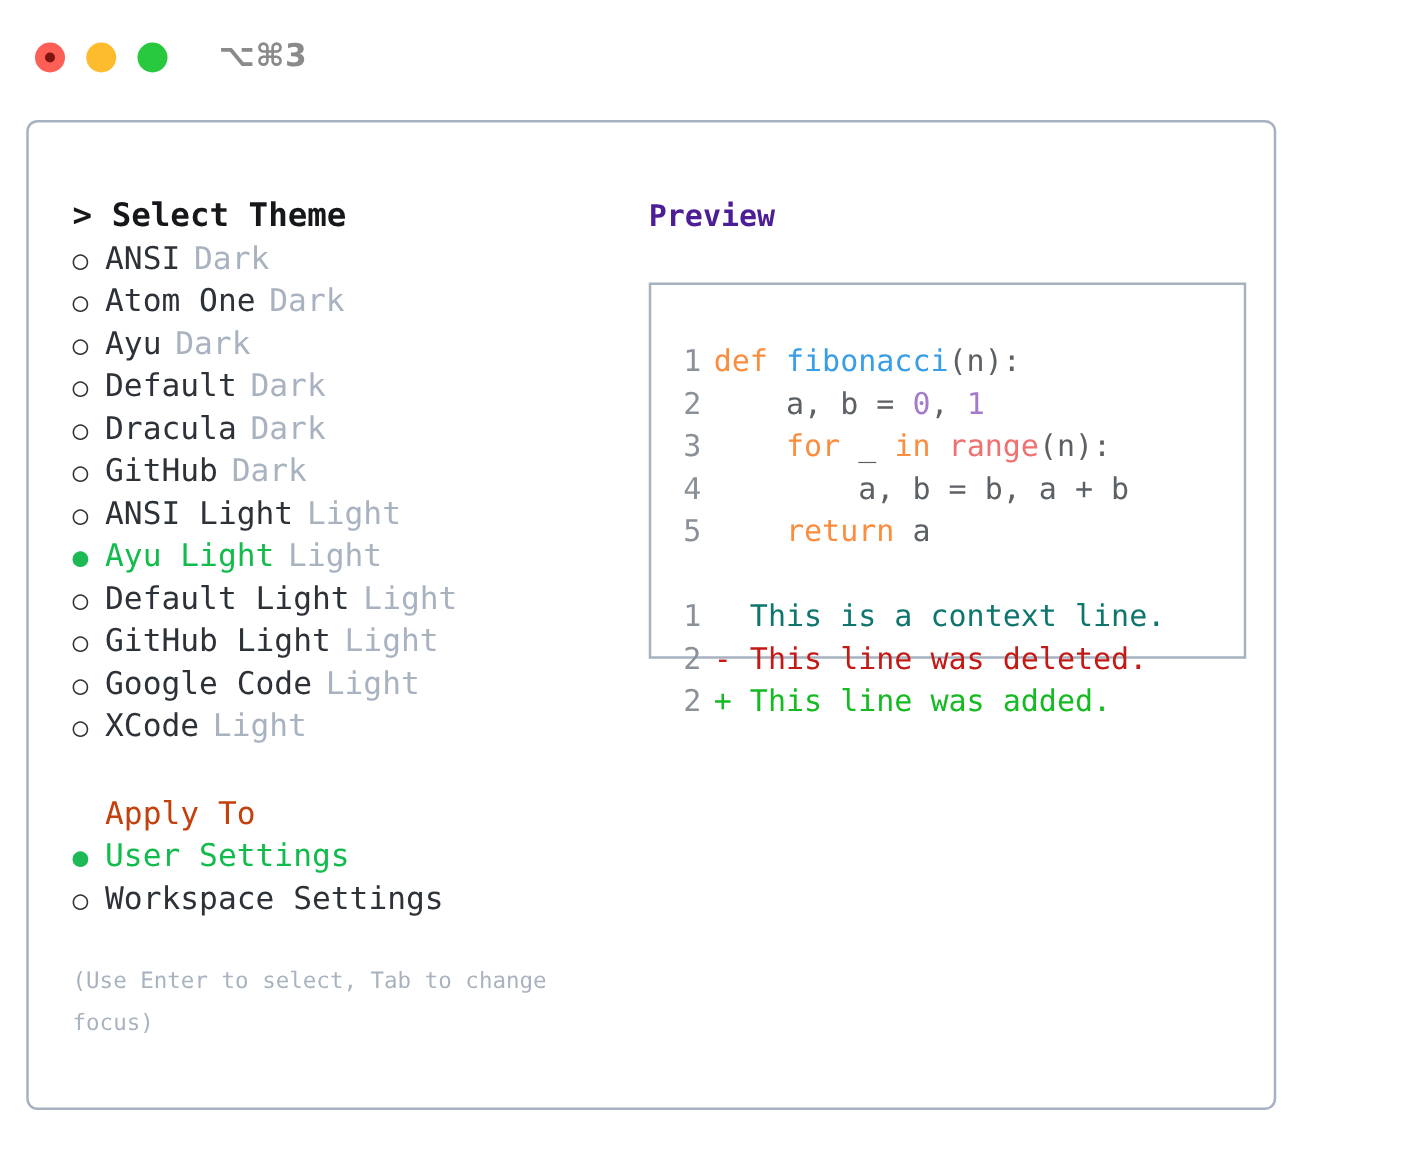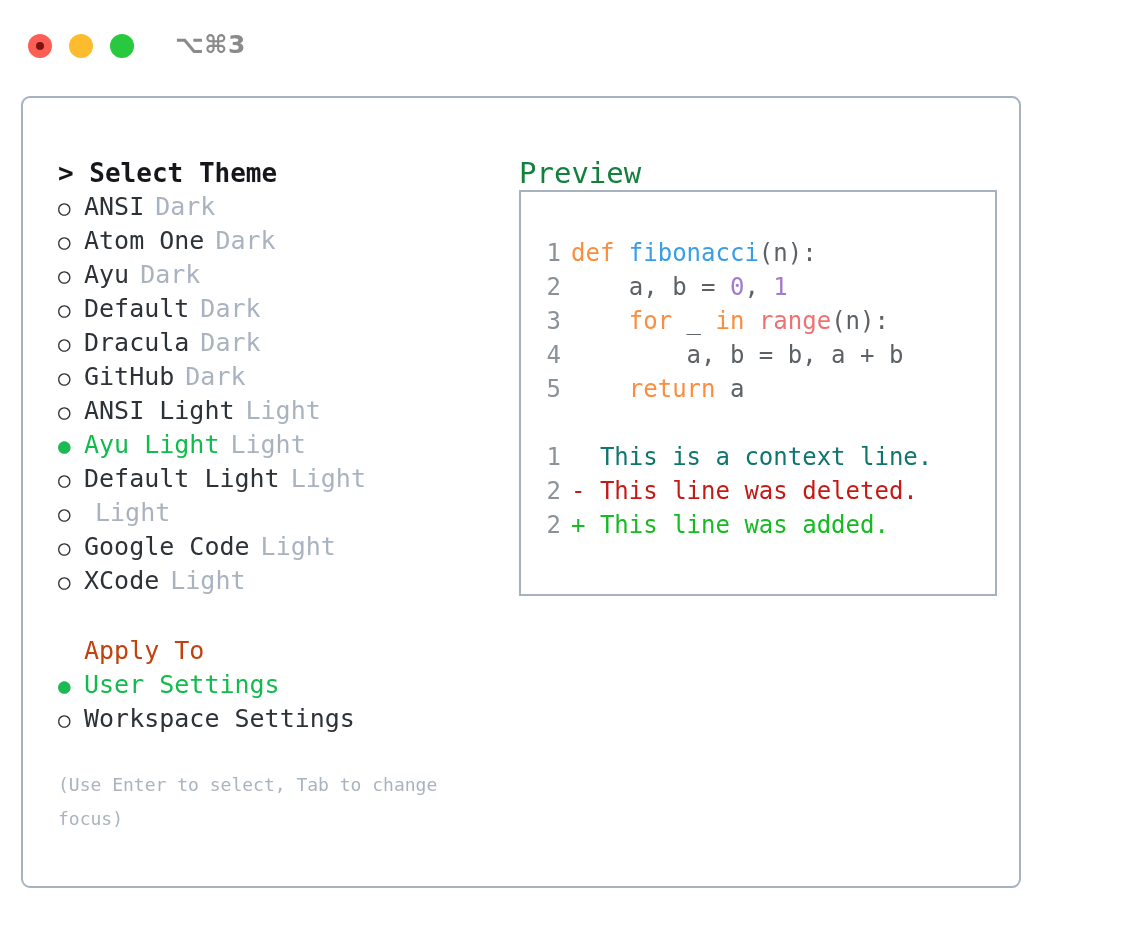--- a/index.html
+++ b/index.html
@@ -152,28 +152,29 @@
   }
 
   
   .right-col {
     position: absolute;
     left: 484px;
     top: 58px;
     width: 490px;
   }
   .preview-title {
-    font-size: 29px;
-    font-weight: normal;
-    color: #15803d;
+    font-size: 24px;
+    font-weight: bold;
+    color: #4c1d95;
     line-height: 34px;
   }
   .preview-box {
+    margin-top: 36px;
     width: 478px;
-    height: 406px;
+    height: 301px;
     border: 2px solid #a7b2c0;
     box-sizing: border-box;
     background: #ffffff;
     position: relative;
   }
   .code-area {
     position: absolute;
     left: 12px;
     top: 44px;
     right: 6px;
@@ -226,21 +227,21 @@
         <div id="theme-list">
             <div class="opt-row"><span class="marker">○</span><span class="opt-label">ANSI</span><span class="opt-badge">Dark</span></div>
             <div class="opt-row"><span class="marker">○</span><span class="opt-label">Atom One</span><span class="opt-badge">Dark</span></div>
             <div class="opt-row"><span class="marker">○</span><span class="opt-label">Ayu</span><span class="opt-badge">Dark</span></div>
             <div class="opt-row"><span class="marker">○</span><span class="opt-label">Default</span><span class="opt-badge">Dark</span></div>
             <div class="opt-row"><span class="marker">○</span><span class="opt-label">Dracula</span><span class="opt-badge">Dark</span></div>
             <div class="opt-row"><span class="marker">○</span><span class="opt-label">GitHub</span><span class="opt-badge">Dark</span></div>
             <div class="opt-row"><span class="marker">○</span><span class="opt-label">ANSI Light</span><span class="opt-badge">Light</span></div>
             <div class="opt-row selected"><span class="marker on">●</span><span class="opt-label">Ayu Light</span><span class="opt-badge">Light</span></div>
             <div class="opt-row"><span class="marker">○</span><span class="opt-label">Default Light</span><span class="opt-badge">Light</span></div>
-            <div class="opt-row"><span class="marker">○</span><span class="opt-badge">Light</span></div>
+            <div class="opt-row"><span class="marker">○</span><span class="opt-label">GitHub Light</span><span class="opt-badge">Light</span></div>
             <div class="opt-row"><span class="marker">○</span><span class="opt-label">Google Code</span><span class="opt-badge">Light</span></div>
             <div class="opt-row"><span class="marker">○</span><span class="opt-label">XCode</span><span class="opt-badge">Light</span></div>
           </div>
 
         <div class="spacer-lg"></div>
 
         <div class="applyto-head">Apply To</div>
         <div id="apply-list">
             <div class="opt-row selected"><span class="marker on">●</span><span class="opt-label">User Settings</span></div>
             <div class="opt-row"><span class="marker">○</span><span class="opt-label">Workspace Settings</span></div>

